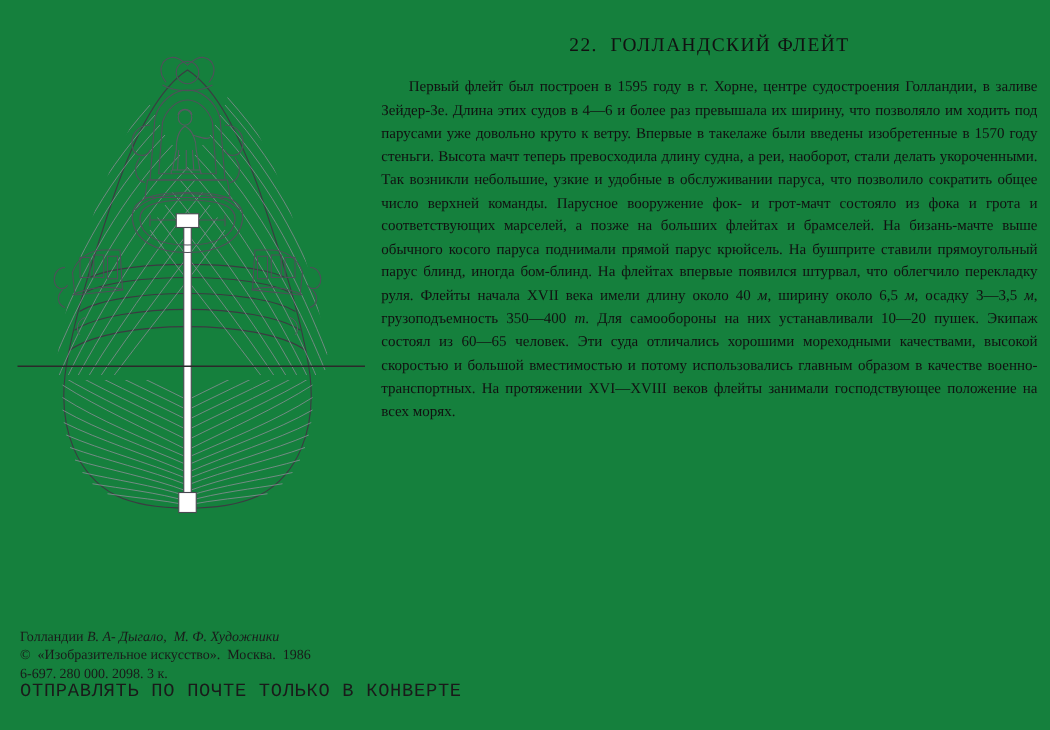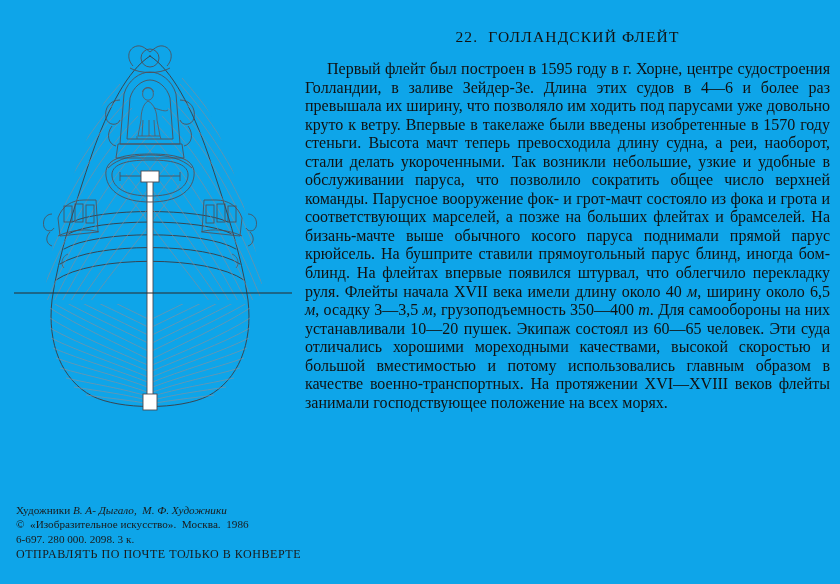--- a/index.html
+++ b/index.html
@@ -13,21 +13,21 @@
     position: relative;
     overflow: hidden;
     font-family: "Liberation Serif", "DejaVu Serif", serif;
     color: #111111;
     -webkit-font-smoothing: antialiased;
   }
 
   .page {
     position: absolute;
     inset: 0;
-    background: #0ea5e9;
+    background: #15803d;
   }
 
   
   #illustration {
     position: absolute;
     left: 0;
     top: 8px;
     width: 300px;
     height: 420px;
   }
@@ -46,21 +46,21 @@
     font-size: 15.5px;
     letter-spacing: 1.15px;
     text-align: center;
     margin: 0 0 14px 0;
     font-weight: normal;
     color: #111;
     white-space: pre;
   }
 
   #article-body {
-    font-size: 16px;
+    font-size: 12px;
     line-height: 18.55px;
     text-align: justify;
     text-justify: inter-word;
     hyphens: none;
     color: #111;
     margin: 0;
   }
   #article-body p {
     margin: 0;
     text-indent: 22px;
@@ -75,22 +75,23 @@
     bottom: 22px;
     width: 430px;
     font-size: 11.2px;
     line-height: 14.6px;
     color: #1a1a1a;
   }
   #colophon .line { white-space: pre; }
   #colophon .artists-names { font-style: italic; }
   #colophon .envelope {
     letter-spacing: 0.55px;
-    font-size: 12px;
+    font-size: 15px;
     margin-top: 1px;
+    font-family: Liberation Mono, monospace;
   }
 </style>
 </head>
 <body>
 
 <div class="page">
 
   <div id="illustration">
     <svg width="300" height="420" viewBox="0 0 300 420" xmlns="http://www.w3.org/2000/svg">
       <defs>
@@ -282,19 +283,19 @@
   </div>
 
   <div id="article">
     <h1 id="article-title">22.  ГОЛЛАНДСКИЙ ФЛЕЙТ</h1>
     <div id="article-body">
       <p><span>Первый флейт был построен в 1595 году в г. Хорне, центре судостроения Голландии, в заливе Зейдер-Зе. Длина этих судов в 4—6 и более раз превышала их ширину, что позволяло им ходить под парусами уже довольно круто к ветру. Впервые в такелаже были введены изобретенные в 1570 году стеньги. Высота мачт теперь превосходила длину судна, а реи, наоборот, стали делать укороченными. Так возникли небольшие, узкие и удобные в обслуживании паруса, что позволило сократить общее число верхней команды. Парусное вооружение фок- и грот-мачт состояло из фока и грота и соответствующих марселей, а позже на больших флейтах и брамселей. На бизань-мачте выше обычного косого паруса поднимали прямой парус крюйсель. На бушприте ставили прямоугольный парус блинд, иногда бом-блинд. На флейтах впервые появился штурвал, что облегчило перекладку руля. Флейты начала XVII века имели длину около 40 </span><span class="u">м</span><span>, ширину около 6,5 </span><span class="u">м</span><span>, осадку 3—3,5 </span><span class="u">м</span><span>, грузоподъемность 350—400 </span><span class="u">т</span><span>. Для самообороны на них устанавливали 10—20 пушек. Экипаж состоял из 60—65 человек. Эти суда отличались хорошими мореходными качествами, высокой скоростью и большой вместимостью и потому использовались главным образом в качестве военно-транспортных. На протяжении XVI—XVIII веков флейты занимали господствующее положение на всех морях.</span></p>
     </div>
   </div>
 
   <div id="colophon">
-    <div class="line"><span>Художники </span><span class="artists-names">В. А- Дыгало,  М. Ф. Художники</span></div>
+    <div class="line"><span>Голландии </span><span class="artists-names">В. А- Дыгало,  М. Ф. Художники</span></div>
     <div class="line">©  «Изобразительное искусство».  Москва.  1986</div>
     <div class="line">6-697. 280 000. 2098. 3 к.</div>
     <div class="line envelope">ОТПРАВЛЯТЬ ПО ПОЧТЕ ТОЛЬКО В КОНВЕРТЕ</div>
   </div>
 
 </div>
 
 </body></html>

